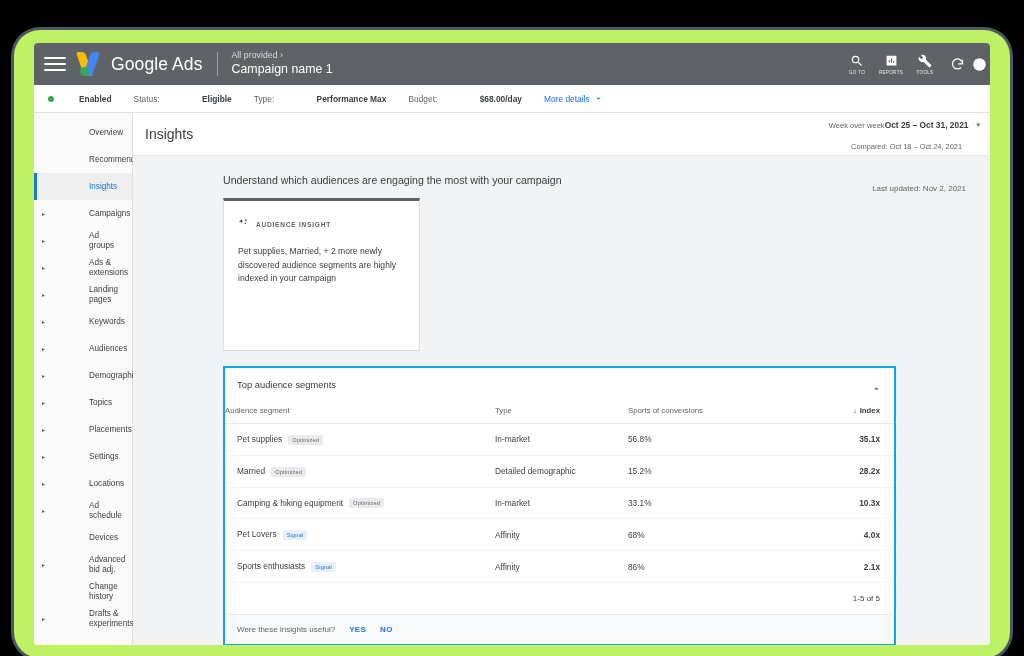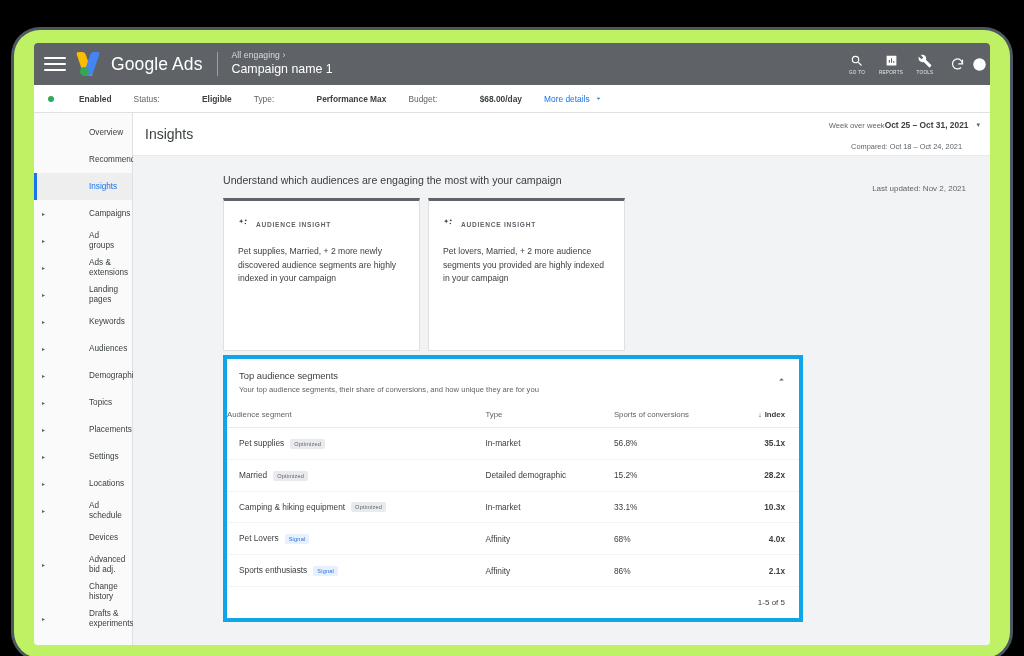--- a/index.html
+++ b/index.html
@@ -88,21 +88,21 @@
   #content { padding: 18px 22px 0 90px; }
   #insight-headline { font-size: 10.6px; color: #3c4043; margin-bottom: 12px; }
   #last-updated { position: absolute; right: 24px; font-size: 8px; color: #5f6368; margin-top: -14px; }
   #cards { display: flex; gap: 8px; }
   .ins-card { width: 197px; height: 153px; background: #fff; border: 1px solid #e0e0e0;
       border-top: 3px solid #5f6368; padding: 14px 14px 0 14px; }
   .ins-card-head { display: flex; align-items: center; gap: 7px; margin-bottom: 12px; }
   .ins-card-head .kicker { font-size: 6.6px; letter-spacing: .75px; color: #5f6368; font-weight: bold; }
   .ins-card-body { font-size: 8.6px; color: #3c4043; line-height: 1.58; }
   
-  #seg-panel { margin-top: 4px; width: 580px; background: #fff; border: 4px solid #0ea5e9; }
+  #seg-panel { margin-top: 15px; width: 673px; background: #fff; border: 2px solid #0ea5e9; }
   #seg-head { padding: 11px 14px 10px 12px; position: relative; }
   #seg-title { font-size: 9.4px; color: #3c4043; }
   #seg-sub { font-size: 7.6px; color: #5f6368; margin-top: 4px; }
   #seg-collapse { position: absolute; right: 12px; top: 12px; cursor: pointer; color: #5f6368; }
   table { width: 100%; border-collapse: collapse; }
   thead th { font-size: 7.8px; color: #5f6368; font-weight: normal; text-align: left;
       padding: 6px 0 8px 0; border-bottom: 1px solid #e8eaed; }
   thead th.idx { text-align: right; font-weight: bold; color: #3c4043; padding-right: 14px; }
   .sort-arrow { font-size: 7px; margin-right: 3px; color: #3c4043; }
   tbody td { font-size: 8.3px; color: #3c4043; padding: 10px 0; border-bottom: 1px solid #f1f3f4; }
@@ -133,21 +133,21 @@
           <i></i>
         </div>
     <div id="logo-mark">
       <span class="b2"></span>
           <span class="b1"></span>
           <span class="b3"></span>
     </div>
     <div id="brand">Google Ads</div>
     <div id="bar-divider"></div>
     <div id="crumbs">
-      <div id="crumb-top">All engaging  ›</div>
+      <div id="crumb-top">All provided  ›</div>
       <div id="crumb-title">Campaign name 1</div>
     </div>
 
     <div id="appbar-right">
       <div class="tool">
         <span class="glyph">
           <svg width="14" height="14" viewBox="0 0 24 24">
                 <path d="M15.5 14h-.79l-.28-.27A6.47 6.47 0 0016 9.5 6.5 6.5 0 109.5 16c1.61 0 3.09-.59 4.23-1.57l.27.28v.79l5 4.99L20.49 19zm-6 0A4.5 4.5 0 1114 9.5 4.5 4.5 0 019.5 14z"></path>
               </svg>
         </span>
@@ -320,37 +320,25 @@
                 <div class="ins-card-head">
                   <span><svg width="11" height="11" viewBox="0 0 24 24" fill="#3c4043">
                       <path d="M7 2l1.4 3.6L12 7 8.4 8.4 7 12 5.6 8.4 2 7l3.6-1.4z"></path>
                       <circle cx="17" cy="5" r="2"></circle>
                       <circle cx="16" cy="12" r="1.6"></circle>
                     </svg></span>
                   <span class="kicker">AUDIENCE INSIGHT</span>
                 </div>
                 <div class="ins-card-body">Pet supplies, Married, + 2 more newly discovered audience segments are highly indexed in your campaign</div>
               </div>
-              <div class="ins-card">
-                <div class="ins-card-head">
-                  <span><svg width="11" height="11" viewBox="0 0 24 24" fill="#3c4043">
-                      <path d="M7 2l1.4 3.6L12 7 8.4 8.4 7 12 5.6 8.4 2 7l3.6-1.4z"></path>
-                      <circle cx="17" cy="5" r="2"></circle>
-                      <circle cx="16" cy="12" r="1.6"></circle>
-                    </svg></span>
-                  <span class="kicker">AUDIENCE INSIGHT</span>
-                </div>
-                <div class="ins-card-body">Pet lovers, Married, + 2 more audience segments you provided are highly indexed in your campaign</div>
-              </div>
             </div>
 
         <div id="seg-panel">
           <div id="seg-head">
             <div id="seg-title">Top audience segments</div>
-            <div id="seg-sub">Your top audience segments, their share of conversions, and how unique they are for you</div>
             <div id="seg-collapse">
               <svg width="11" height="11" viewBox="0 0 24 24" fill="#5f6368">
                     <path d="M7 14l5-5 5 5z"></path>
                   </svg>
             </div>
           </div>
 
           <table>
             <thead>
               <tr>
@@ -391,20 +379,25 @@
                     <td class="seg-name"><span>Sports enthusiasts</span><span class="badge signal">Signal</span></td>
                     <td>Affinity</td>
                     <td>86%</td>
                     <td class="idx">2.1x</td>
                   </tr>
                 </tbody>
           </table>
 
           <div id="pager">1-5 of 5</div>
 
+          <div id="feedback">
+            <span>Were these insights useful?</span>
+            <span class="fb-link">YES</span>
+            <span class="fb-link">NO</span>
+          </div>
         </div>
       </div>
 
     </div>
   </div>
 
 </div>
 </div>
 
 </body></html>

